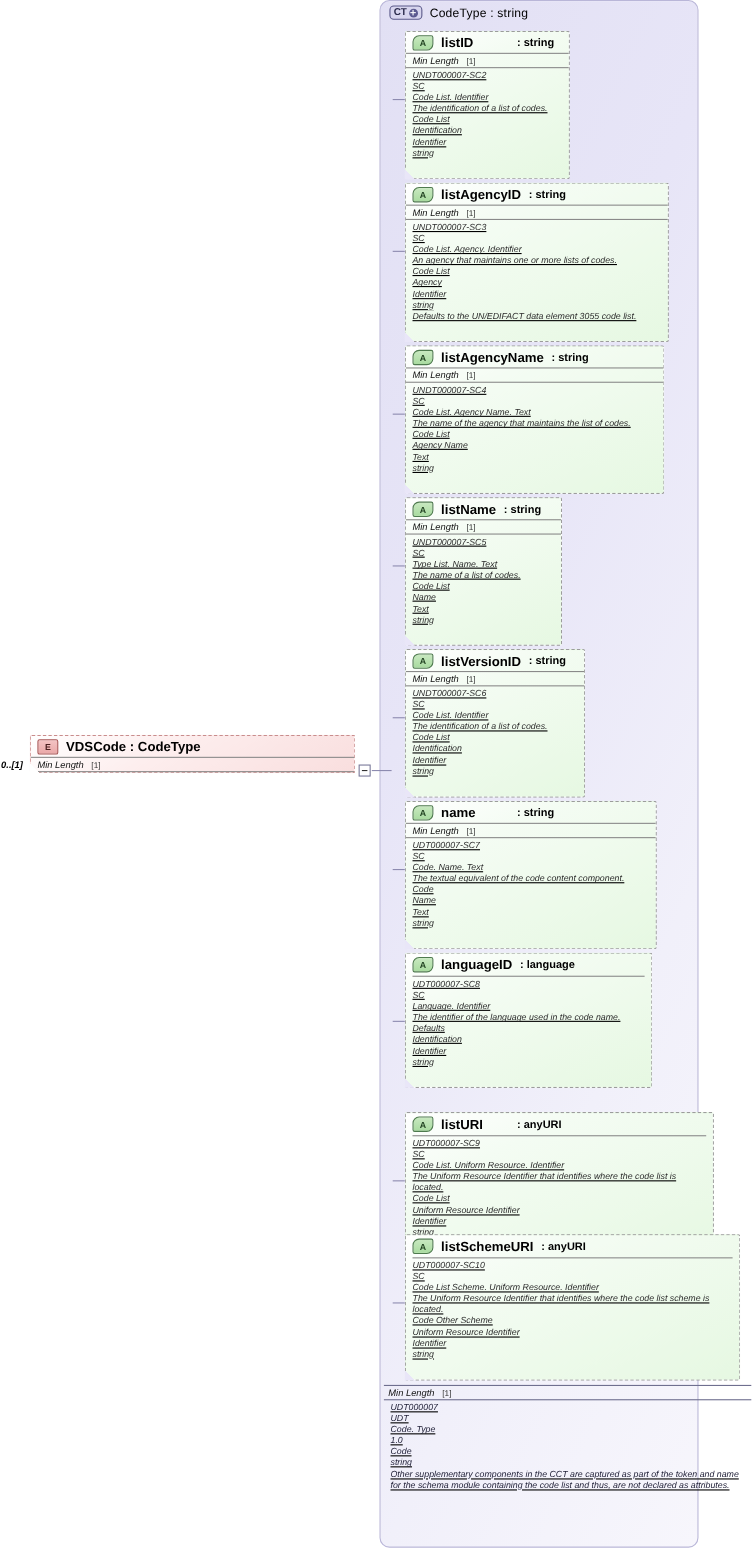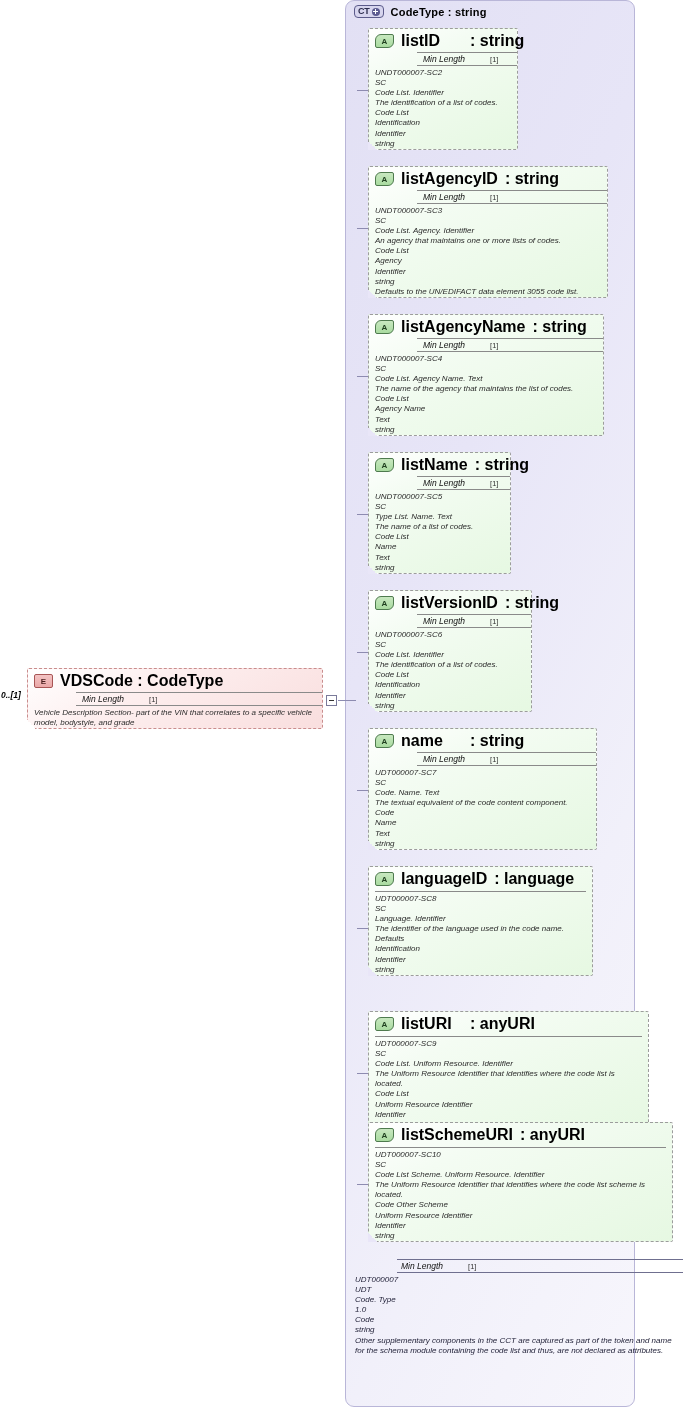--- a/index.html
+++ b/index.html
@@ -69,21 +69,21 @@
   .ct-plus::before, .ct-plus::after {
     content: "";
     position: absolute;
     background: #ffffff;
   }
   .ct-plus::before { left: 1.5px; top: 3.5px; width: 5px; height: 1px; }
   .ct-plus::after  { top: 1.5px; left: 3.5px; height: 5px; width: 1px; }
 
   #ct-title {
     font-size: 11px;
-    font-weight: bold;
+    font-weight: normal;
     color: #000;
     letter-spacing: 0.2px;
   }
 
   
   .attr-box {
     position: absolute;
     box-sizing: border-box;
     border: 1px dashed #9c9c9c;
     background: linear-gradient(155deg, #ffffff 0%, #f4fcf3 28%, #e6f8e2 100%);
@@ -116,52 +116,52 @@
     justify-content: center;
     flex: 0 0 auto;
   }
   .a-badge span {
     font-size: 8px;
     font-weight: bold;
     color: #1f3f1f;
     line-height: 9px;
   }
   .attr-name {
-    font-size: 16px;
+    font-size: 12px;
     font-weight: bold;
     color: #000;
   }
   .attr-type {
-    font-size: 16px;
+    font-size: 10px;
     font-weight: bold;
     color: #000;
   }
   .attr-name.padded { min-width: 62px; display: inline-block; }
 
   .facet-row {
     border-top: 1px solid #8a8a8a;
     border-bottom: 1px solid #8a8a8a;
     padding: 1px 6px 1px 6px;
     display: flex;
     align-items: baseline;
-    gap: 25px;
+    gap: 7px;
     white-space: nowrap;
-    margin-left: 48px;
   }
   .facet-label {
     font-size: 8.5px;
     font-style: italic;
     color: #111;
   }
   .facet-val {
     font-size: 7.5px;
     color: #333;
   }
   .doc-lines {
-    padding: 2px 5px 0 6px;
+    padding: 2px 5px 17px 6px;
+    text-decoration: underline;
   }
   .doc-lines div {
     font-size: 8px;
     font-style: italic;
     color: #2b2b2b;
     line-height: 10.1px;
     white-space: nowrap;
   }
   .doc-lines div.wrap { white-space: normal; }
 
@@ -507,19 +507,16 @@
   <div class="attr-head">
     <span class="e-badge">
       <span>E</span>
     </span>
     <span class="attr-name">VDSCode : CodeType</span>
   </div>
   <div class="facet-row">
     <span class="facet-label">Min Length</span>
     <span class="facet-val">[1]</span>
   </div>
-  <div class="doc-lines">
-    <div class="wrap">Vehicle Description Section- part of the VIN that correlates to a specific vehicle model, bodystyle, and grade</div>
-  </div>
 </div>
 
 <div id="conn-line"></div>
 <div id="conn-box"></div>
 
 </body></html>

